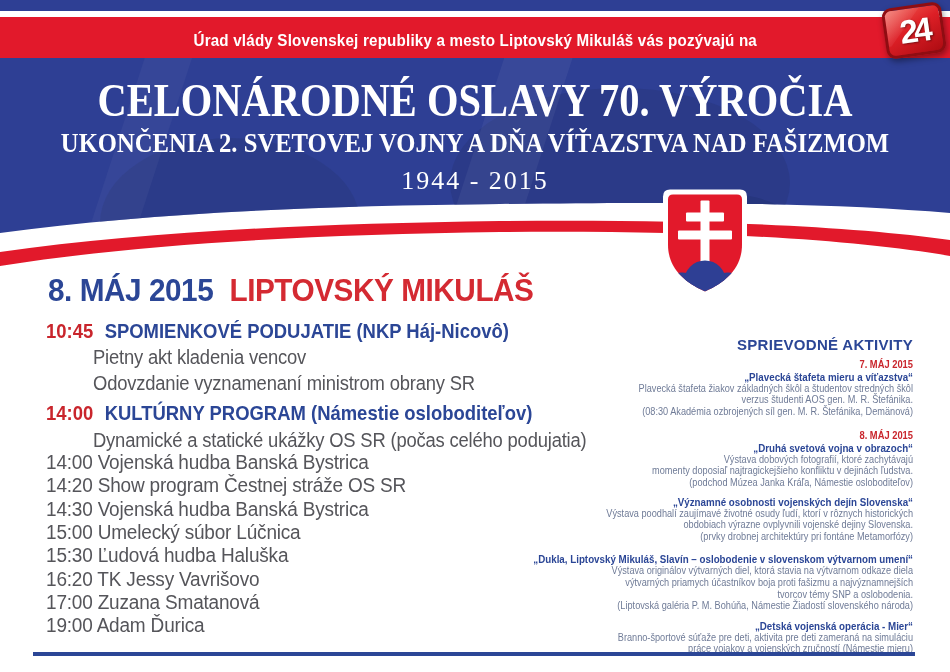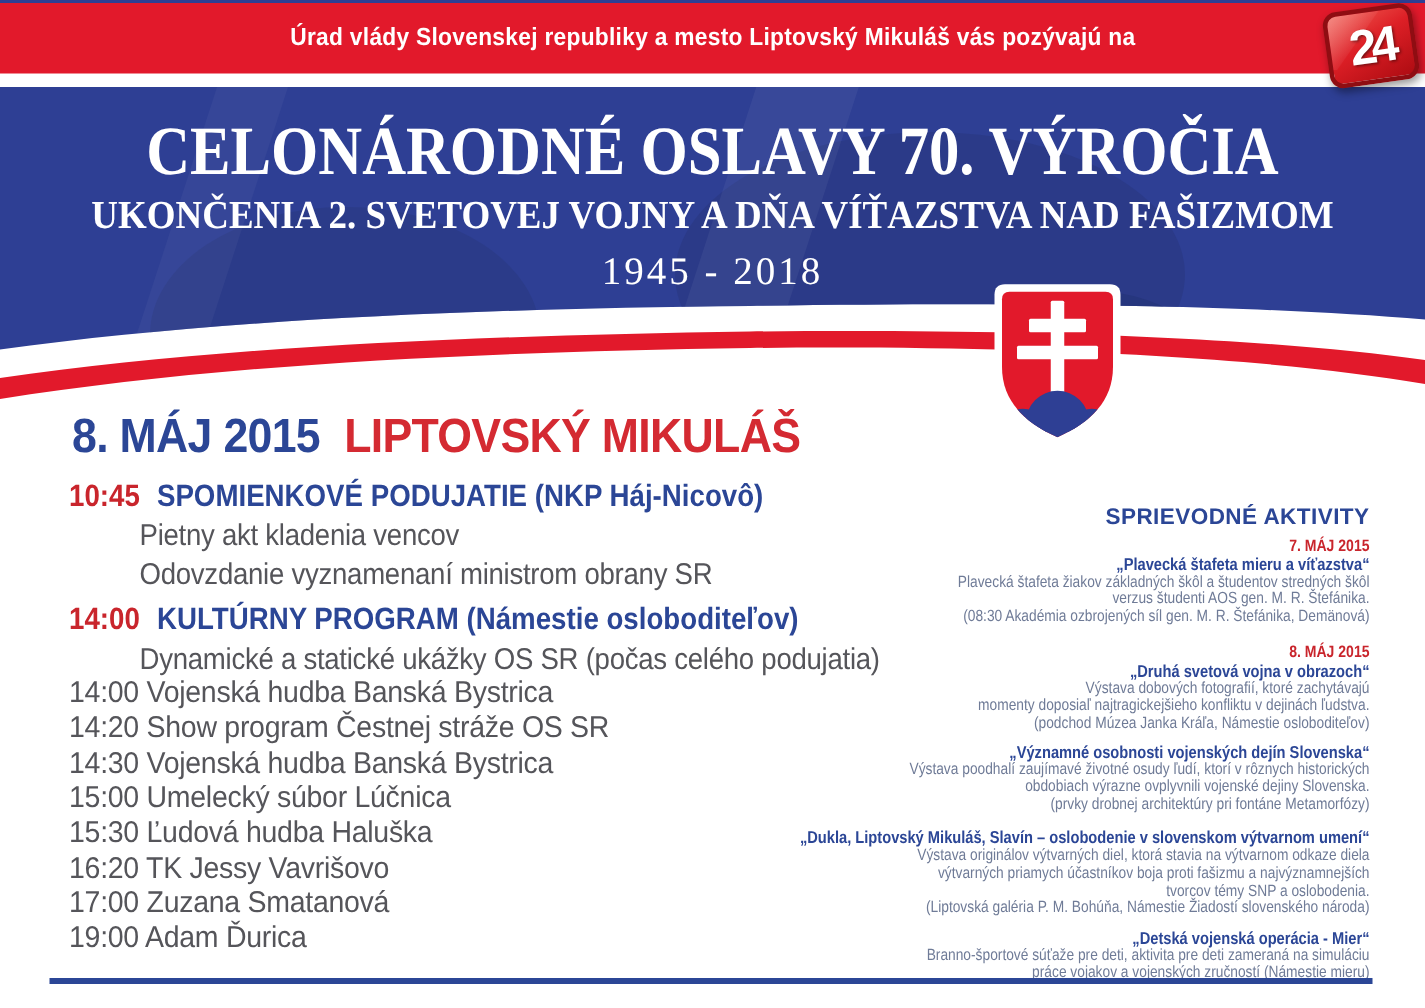--- a/index.html
+++ b/index.html
@@ -1,21 +1,21 @@
 <!DOCTYPE html>
 <html><head>
 <meta charset="utf-8">
 <style>
   html,body{margin:0;padding:0;background:#ffffff;}
   .page{position:relative;width:950px;height:672px;overflow:hidden;background:#ffffff;
         font-family:"Liberation Sans",sans-serif;}
 
   
   .top-blue{position:absolute;left:0;top:0;width:950px;height:11px;background:#2e3f94;}
-  .invite-bar{position:absolute;left:0;top:2px;width:950px;height:47px;background:#e2192b;
+  .invite-bar{position:absolute;left:0;top:17px;width:950px;height:47px;background:#e2192b;
               display:flex;align-items:center;justify-content:center;text-align:center;}
   .invite-text{color:#ffffff;font-weight:bold;font-size:16.5px;white-space:nowrap;
                transform:scaleX(.92);letter-spacing:.2px;}
 
   
   .logo24{position:absolute;left:884px;top:5px;width:54px;height:45px;
           transform:rotate(-8deg);border:3px solid #8f0d12;border-radius:9px;
           background:linear-gradient(155deg,#f05a50 0%,#dd1f26 45%,#ae0c12 100%);
           box-shadow:1px 3px 6px rgba(0,0,0,.4);display:flex;align-items:center;justify-content:center;
           z-index:30;overflow:hidden;}
@@ -93,21 +93,21 @@
         <ellipse cx="620" cy="125" rx="170" ry="95" fill="#273679" opacity="0.45"></ellipse>
         <ellipse cx="230" cy="165" rx="130" ry="85" fill="#273679" opacity="0.4"></ellipse>
         <ellipse cx="720" cy="195" rx="95" ry="60" fill="#223173" opacity="0.5"></ellipse>
         <rect x="470" y="-30" width="65" height="280" fill="#ffffff" opacity="0.05" transform="rotate(18 500 110)"></rect>
         <rect x="110" y="-30" width="45" height="280" fill="#ffffff" opacity="0.04" transform="rotate(18 130 110)"></rect>
       </g>
       <path d="M0,194 C140,174 300,166 500,163 C700,161 850,168 950,182 L950,198 C850,181 700,172 500,174 C300,177 140,186 0,208 Z" fill="#e2192b"></path>
     </svg>
     <div class="banner-title">CELONÁRODNÉ OSLAVY 70. VÝROČIA</div>
     <div class="banner-sub">UKONČENIA 2. SVETOVEJ VOJNY A DŇA VÍŤAZSTVA NAD FAŠIZMOM</div>
-    <div class="banner-years">1945 - 2018</div>
+    <div class="banner-years">1944 - 2015</div>
   </div>
 
   <div class="shield">
     <svg viewBox="0 0 86 112" width="86" height="113">
       <defs>
         <clipPath id="shieldClip">
           <path d="M11,6 H75 Q80,6 80,11 V56 C80,79 65,93 43,103 C21,93 6,79 6,56 V11 Q6,6 11,6 Z"></path>
         </clipPath>
       </defs>
       <path d="M8,1 H78 Q85,1 85,8 V57 C85,84 67,99 43,111 C19,99 1,84 1,57 V8 Q1,1 8,1 Z" fill="#ffffff"></path>

